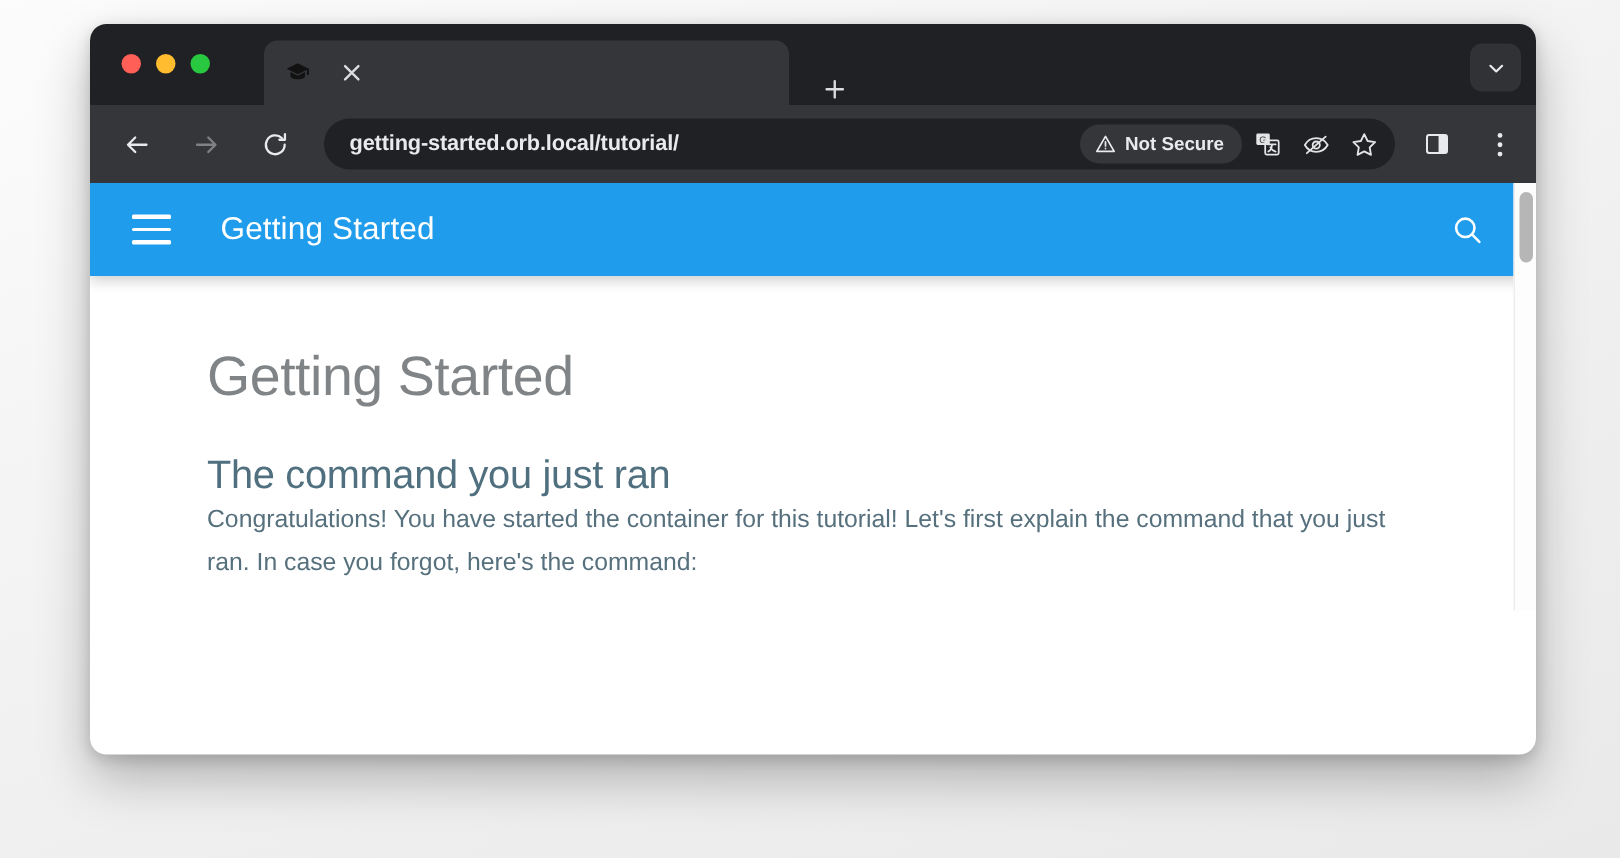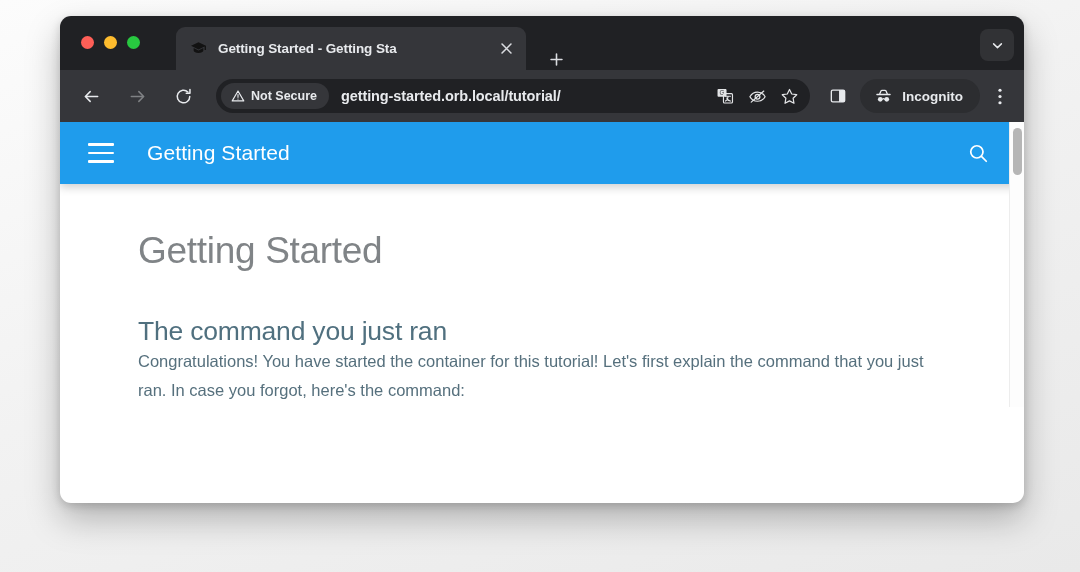--- a/index.html
+++ b/index.html
@@ -305,21 +305,21 @@
 
   #doc-title {
     font-size: 37px;
     font-weight: normal;
     color: #808487;
     letter-spacing: -0.3px;
     padding-left: 58px;
   }
 
   #section-heading {
-    margin-top: 44px;
+    margin-top: 29px;
     font-size: 26.5px;
     font-weight: normal;
     color: #50707f;
     letter-spacing: -0.2px;
     padding-left: 58px;
   }
 
   #intro-paragraph {
     font-size: 16.5px;
     line-height: 1.78;
@@ -363,21 +363,20 @@
       <span class="light green"></span>
     </div>
 
     <div id="tab">
       <span class="tab-favicon">
         <svg width="17" height="17" viewBox="0 0 24 24" fill="#121212">
           <path d="M12 3L1.5 8.2 12 13.4l8.6-4.3v5.1h1.9V8.2L12 3z"></path>
           <path d="M5.2 11.4v3.9c0 1.6 3 2.9 6.8 2.9s6.8-1.3 6.8-2.9v-3.9L12 14.8l-6.8-3.4z"></path>
         </svg>
       </span>
-      <span class="tab-title">Getting Started - Getting Sta</span>
       <span class="tab-close">
         <svg width="13" height="13" viewBox="0 0 14 14" fill="none" stroke="currentColor" stroke-width="1.7" stroke-linecap="round">
           <path d="M2.2 2.2l9.6 9.6M11.8 2.2l-9.6 9.6"></path>
         </svg>
       </span>
     </div>
 
     <div id="new-tab-button">
       <svg width="15" height="15" viewBox="0 0 16 16" fill="none" stroke="currentColor" stroke-width="1.7" stroke-linecap="round">
         <path d="M8 2.2v11.6M2.2 8h11.6"></path>
@@ -406,33 +405,33 @@
     </div>
 
     <div class="nav-btn" id="reload-button">
       <svg width="19" height="19" viewBox="0 0 20 20" fill="none" stroke="currentColor" stroke-width="1.6" stroke-linecap="round" stroke-linejoin="round">
         <path d="M16.6 10a6.6 6.6 0 1 1-2.0-4.7"></path>
         <path d="M16.8 2.6v3.9h-3.9"></path>
       </svg>
     </div>
 
     <div id="omnibox">
+
+      <div id="url-text" title="getting-started.orb.local/tutorial/">getting-started.orb.local/tutorial/</div>
 
       <div id="security-chip">
         <span style="display:flex">
           <svg width="14" height="14" viewBox="0 0 16 16" fill="none" stroke="currentColor" stroke-width="1.3" stroke-linecap="round" stroke-linejoin="round">
             <path d="M8 2.2L14.6 13.6H1.4L8 2.2z"></path>
             <path d="M8 6.4v3.1M8 11.4v0.1"></path>
           </svg>
         </span>
         <span id="security-chip-label">Not Secure</span>
       </div>
 
-      <div id="url-text" title="getting-started.orb.local/tutorial/">getting-started.orb.local/tutorial/</div>
-
       <div class="omni-icon">
         <svg width="18" height="18" viewBox="0 0 20 20" fill="none" stroke="currentColor" stroke-width="1.3" stroke-linejoin="round">
           <rect x="1.7" y="2.2" width="10" height="8.6" rx="1.1" fill="currentColor" stroke="none"></rect>
           <text x="6.7" y="9.1" font-size="7" font-family="Liberation Sans, sans-serif" fill="#35363a" text-anchor="middle" stroke="none">G</text>
           <rect x="8.3" y="7.4" width="10" height="10.4" rx="1.1"></rect>
           <path d="M10.6 10.3h5.4M13.3 10.3v0.9c0 2-1.3 3.6-2.7 4.4M12.1 12.4c0.6 1.5 2 2.7 3.9 3.2" stroke-linecap="round"></path>
         </svg>
       </div>
 
       <div class="omni-icon">
@@ -451,32 +450,20 @@
     </div>
 
     <div id="side-panel-button">
       <svg width="18" height="18" viewBox="0 0 20 20" fill="none" stroke="currentColor" stroke-width="1.5" stroke-linejoin="round">
         <rect x="2.6" y="3.4" width="14.8" height="13.2" rx="1.6"></rect>
         <path d="M11.9 3.4v13.2"></path>
         <rect x="11.9" y="3.4" width="5.5" height="13.2" rx="1.6" fill="currentColor" stroke="none"></rect>
       </svg>
     </div>
 
-    <div id="incognito-chip">
-      <span style="display:flex">
-        <svg width="19" height="19" viewBox="0 0 20 20" fill="none" stroke="currentColor" stroke-width="1.4" stroke-linecap="round" stroke-linejoin="round">
-          <path d="M6.0 7.3l1.3-3.0a1.3 1.3 0 0 1 1.2-0.8h3.0a1.3 1.3 0 0 1 1.2 0.8l1.3 3.0"></path>
-          <path d="M3.1 7.9h13.8"></path>
-          <circle cx="6.6" cy="13.0" r="2.5" fill="currentColor" stroke="none"></circle>
-          <circle cx="13.4" cy="13.0" r="2.5" fill="currentColor" stroke="none"></circle>
-          <path d="M9.1 12.6c0.6-0.4 1.2-0.4 1.8 0"></path>
-        </svg>
-      </span>
-      <span id="incognito-label">Incognito</span>
-    </div>
 
     <div id="menu-button">
       <svg width="4" height="17" viewBox="0 0 4 18" fill="currentColor">
         <circle cx="2" cy="2.4" r="1.7"></circle>
         <circle cx="2" cy="9" r="1.7"></circle>
         <circle cx="2" cy="15.6" r="1.7"></circle>
       </svg>
     </div>
   </div>
 

